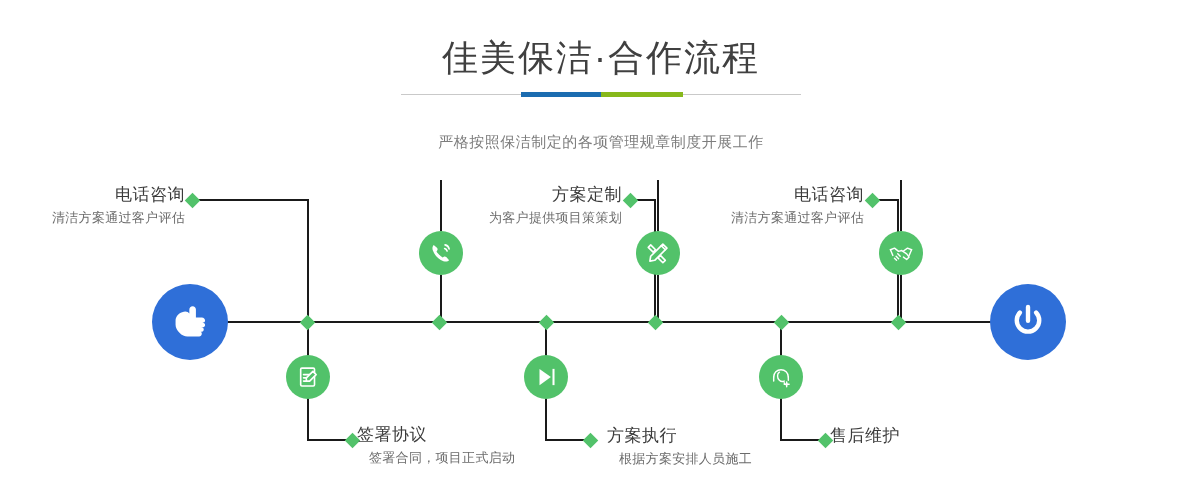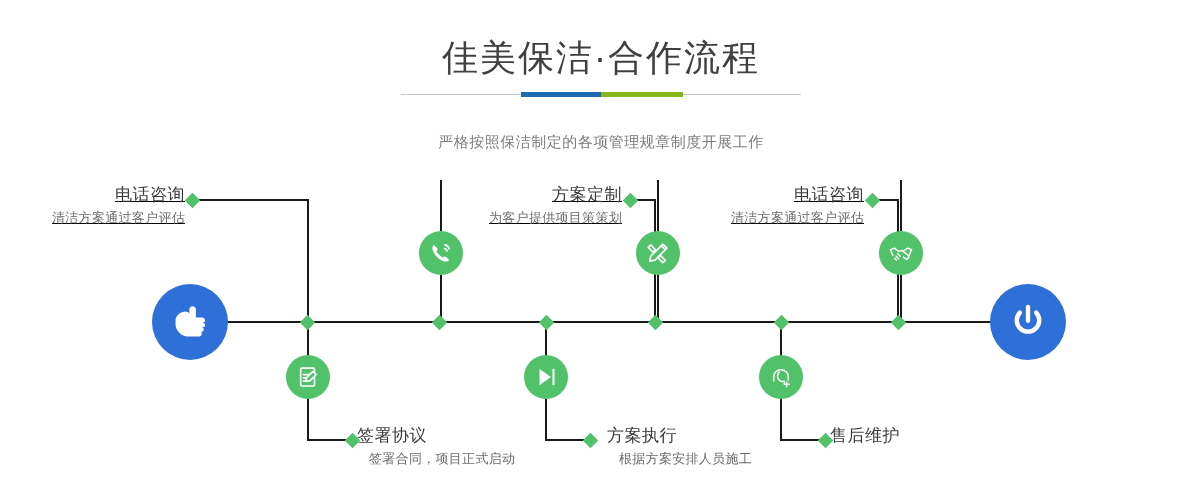--- a/index.html
+++ b/index.html
@@ -158,21 +158,21 @@
     line-height: 24px;
     color: #3b3b3b;
     letter-spacing: 0.5px;
   }
   .label-block .desc {
     font-size: 13px;
     line-height: 22px;
     color: #6b6b6b;
     letter-spacing: 0.3px;
   }
-  .label-top { text-align: right; text-decoration: underline; }
+  .label-top { text-align: right; }
   .label-bottom { text-align: left; }
 
   svg { display: block; }
 </style>
 </head>
 <body>
 
 <div id="stage">
 
   <div id="header">
@@ -234,21 +234,21 @@
     <div class="diamond" style="left:347px; top:295px;"></div>
     <div class="node-icon" style="left:286px; top:215px;">
       <span>
         <svg width="26" height="26" viewBox="0 0 64 64" aria-hidden="true">
           <rect x="14" y="10" width="34" height="44" rx="3" stroke="#ffffff" stroke-width="4" fill="none"></rect>
           <path d="M21,26 L37,26 M21,34 L37,34 M21,42 L32,42" stroke="#ffffff" stroke-width="4" stroke-linecap="round"></path>
           <path d="M44,18 L52,26 L36,42 L28,42 L28,34 Z" fill="#52c26a" stroke="#ffffff" stroke-width="4" stroke-linejoin="round"></path>
         </svg>
       </span>
     </div>
-    <div class="label-block label-bottom" style="left:357px; top:284px;">
+    <div class="label-block label-bottom" style="left:357px; top:284px;font-family:Liberation Mono, monospace;">
       <div class="title">签署协议</div>
       <div class="desc" style="padding-left:12px;">签署合同，项目正式启动</div>
     </div>
 
     <div class="diamond" style="left:541px; top:177px;"></div>
     <div class="vline" style="left:654px; top:59px; height:123px;"></div>
     <div class="hline" style="left:630px; top:59px; width:26px;"></div>
     <div class="diamond" style="left:625px; top:55px;"></div>
     <div class="diamond" style="left:650px; top:177px;"></div>
     <div class="node-icon" style="left:636px; top:91px;">

